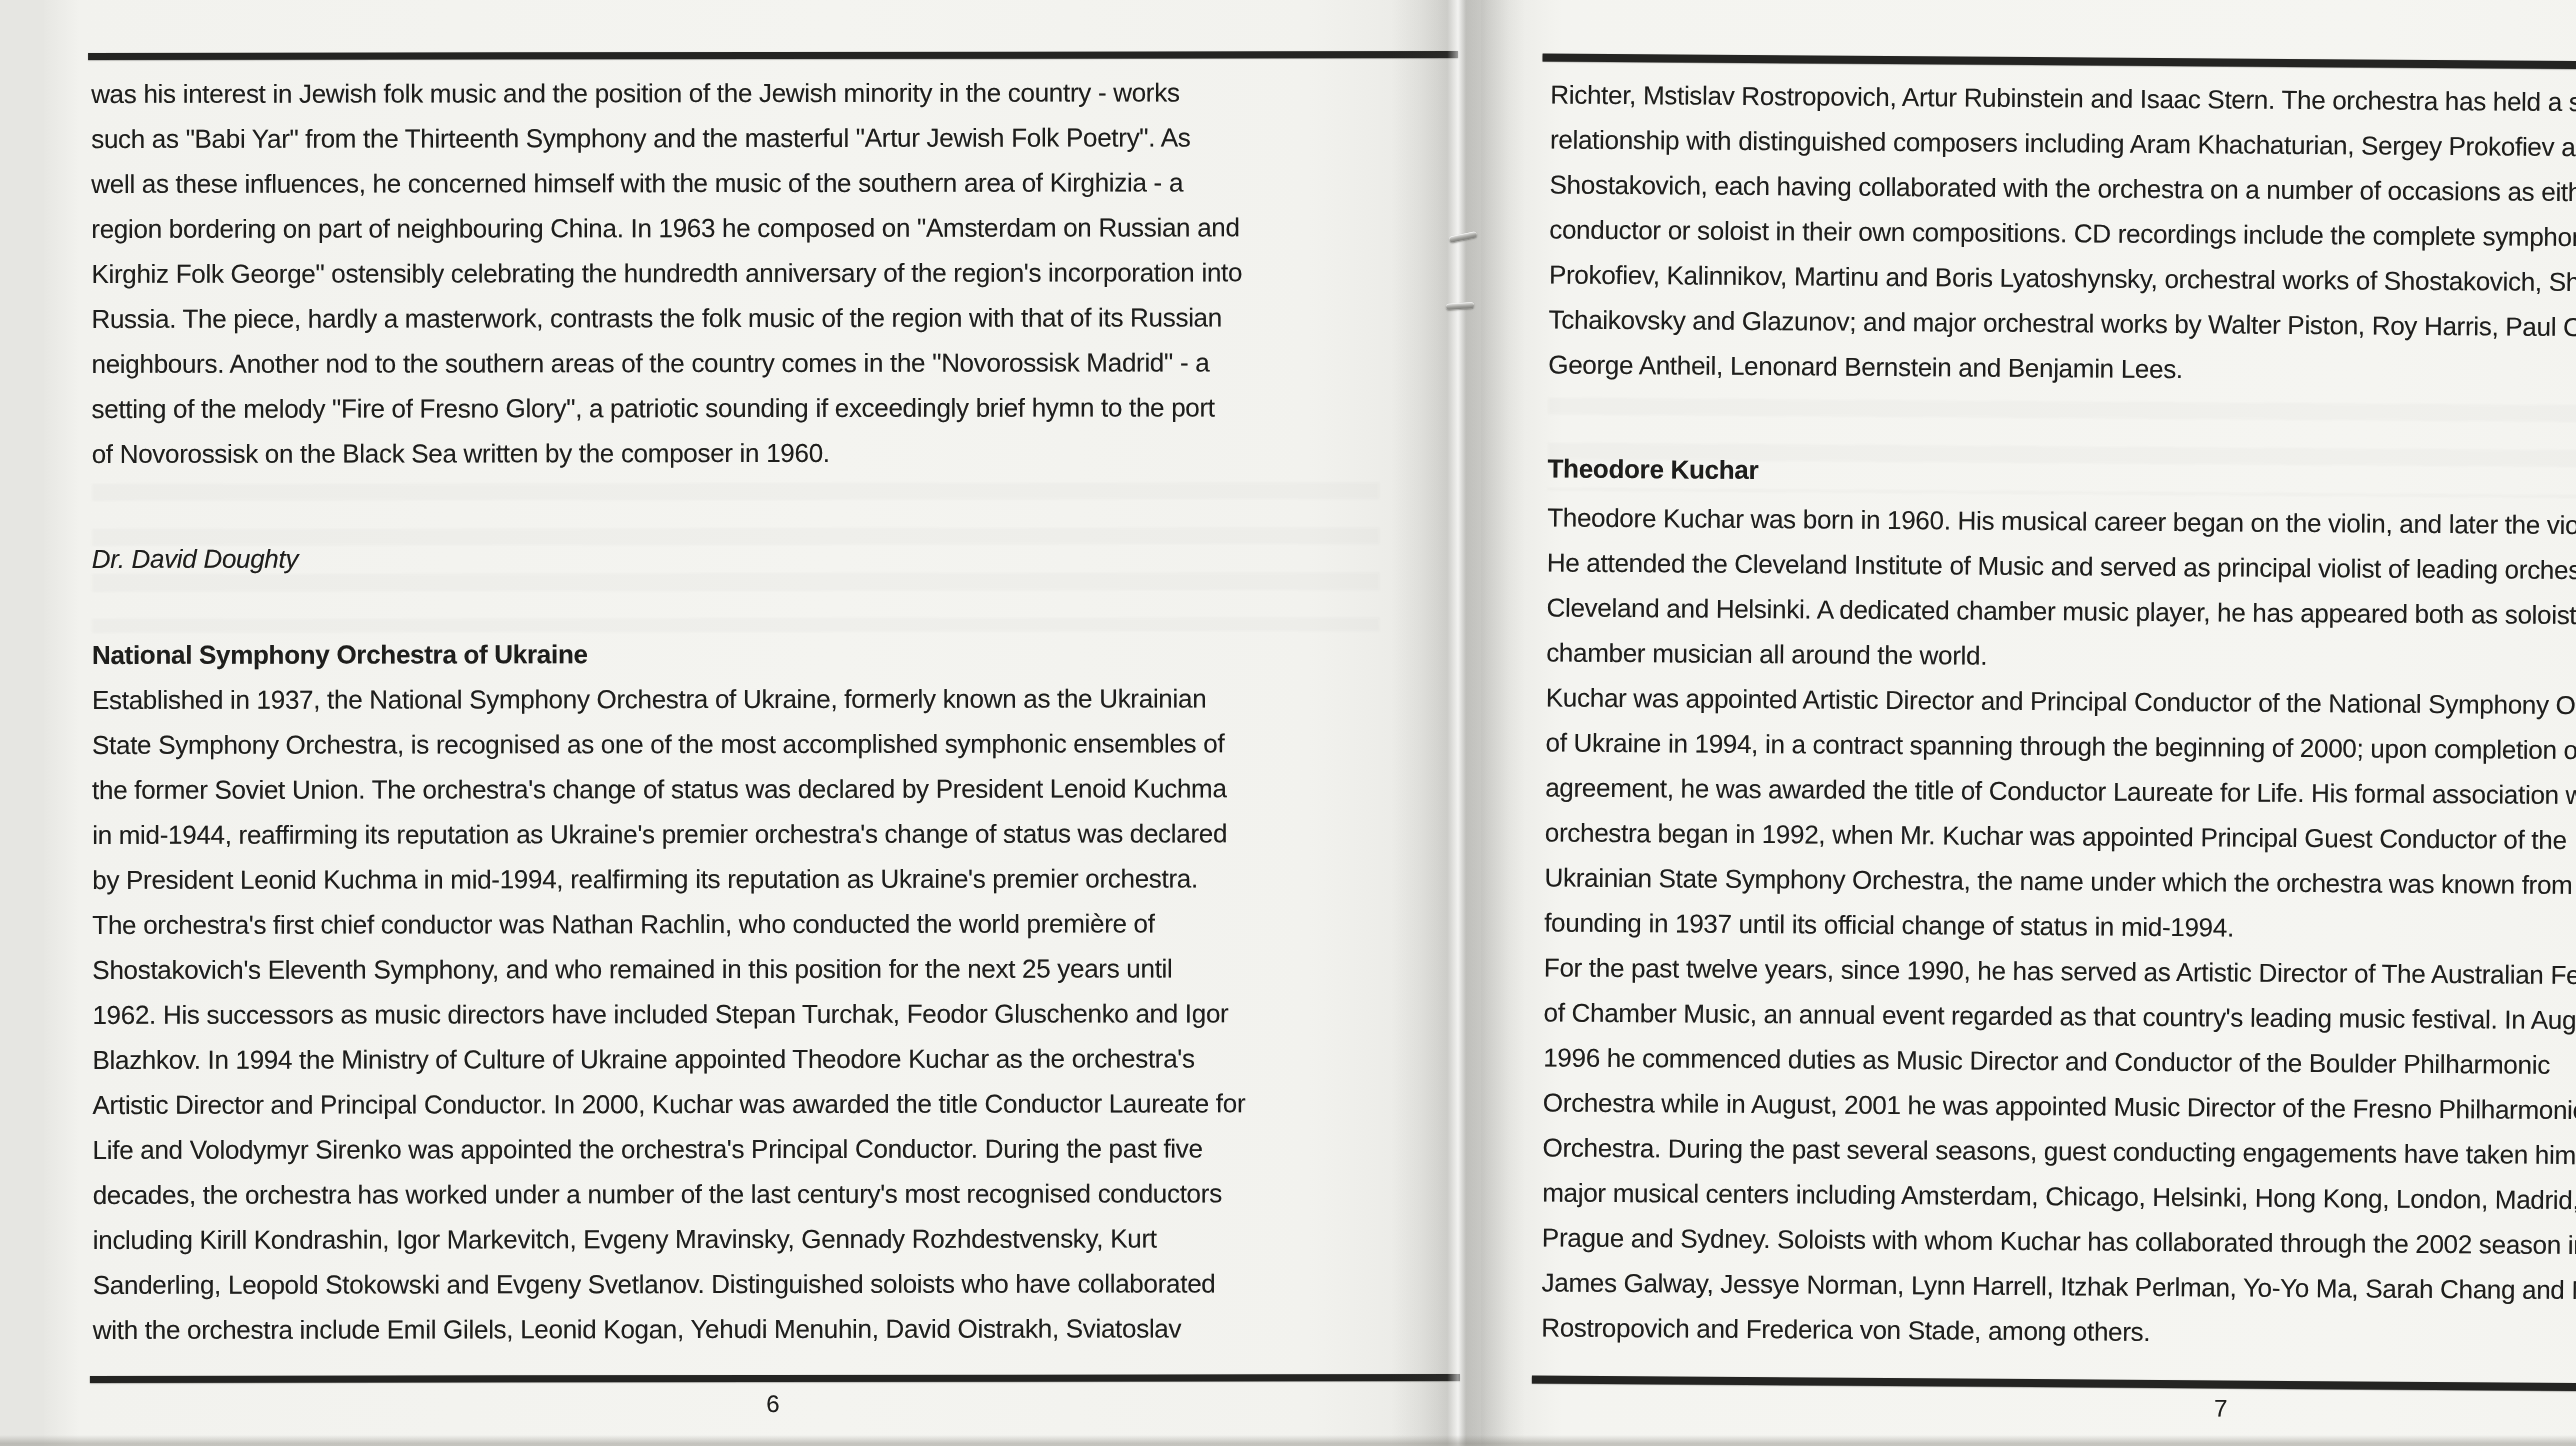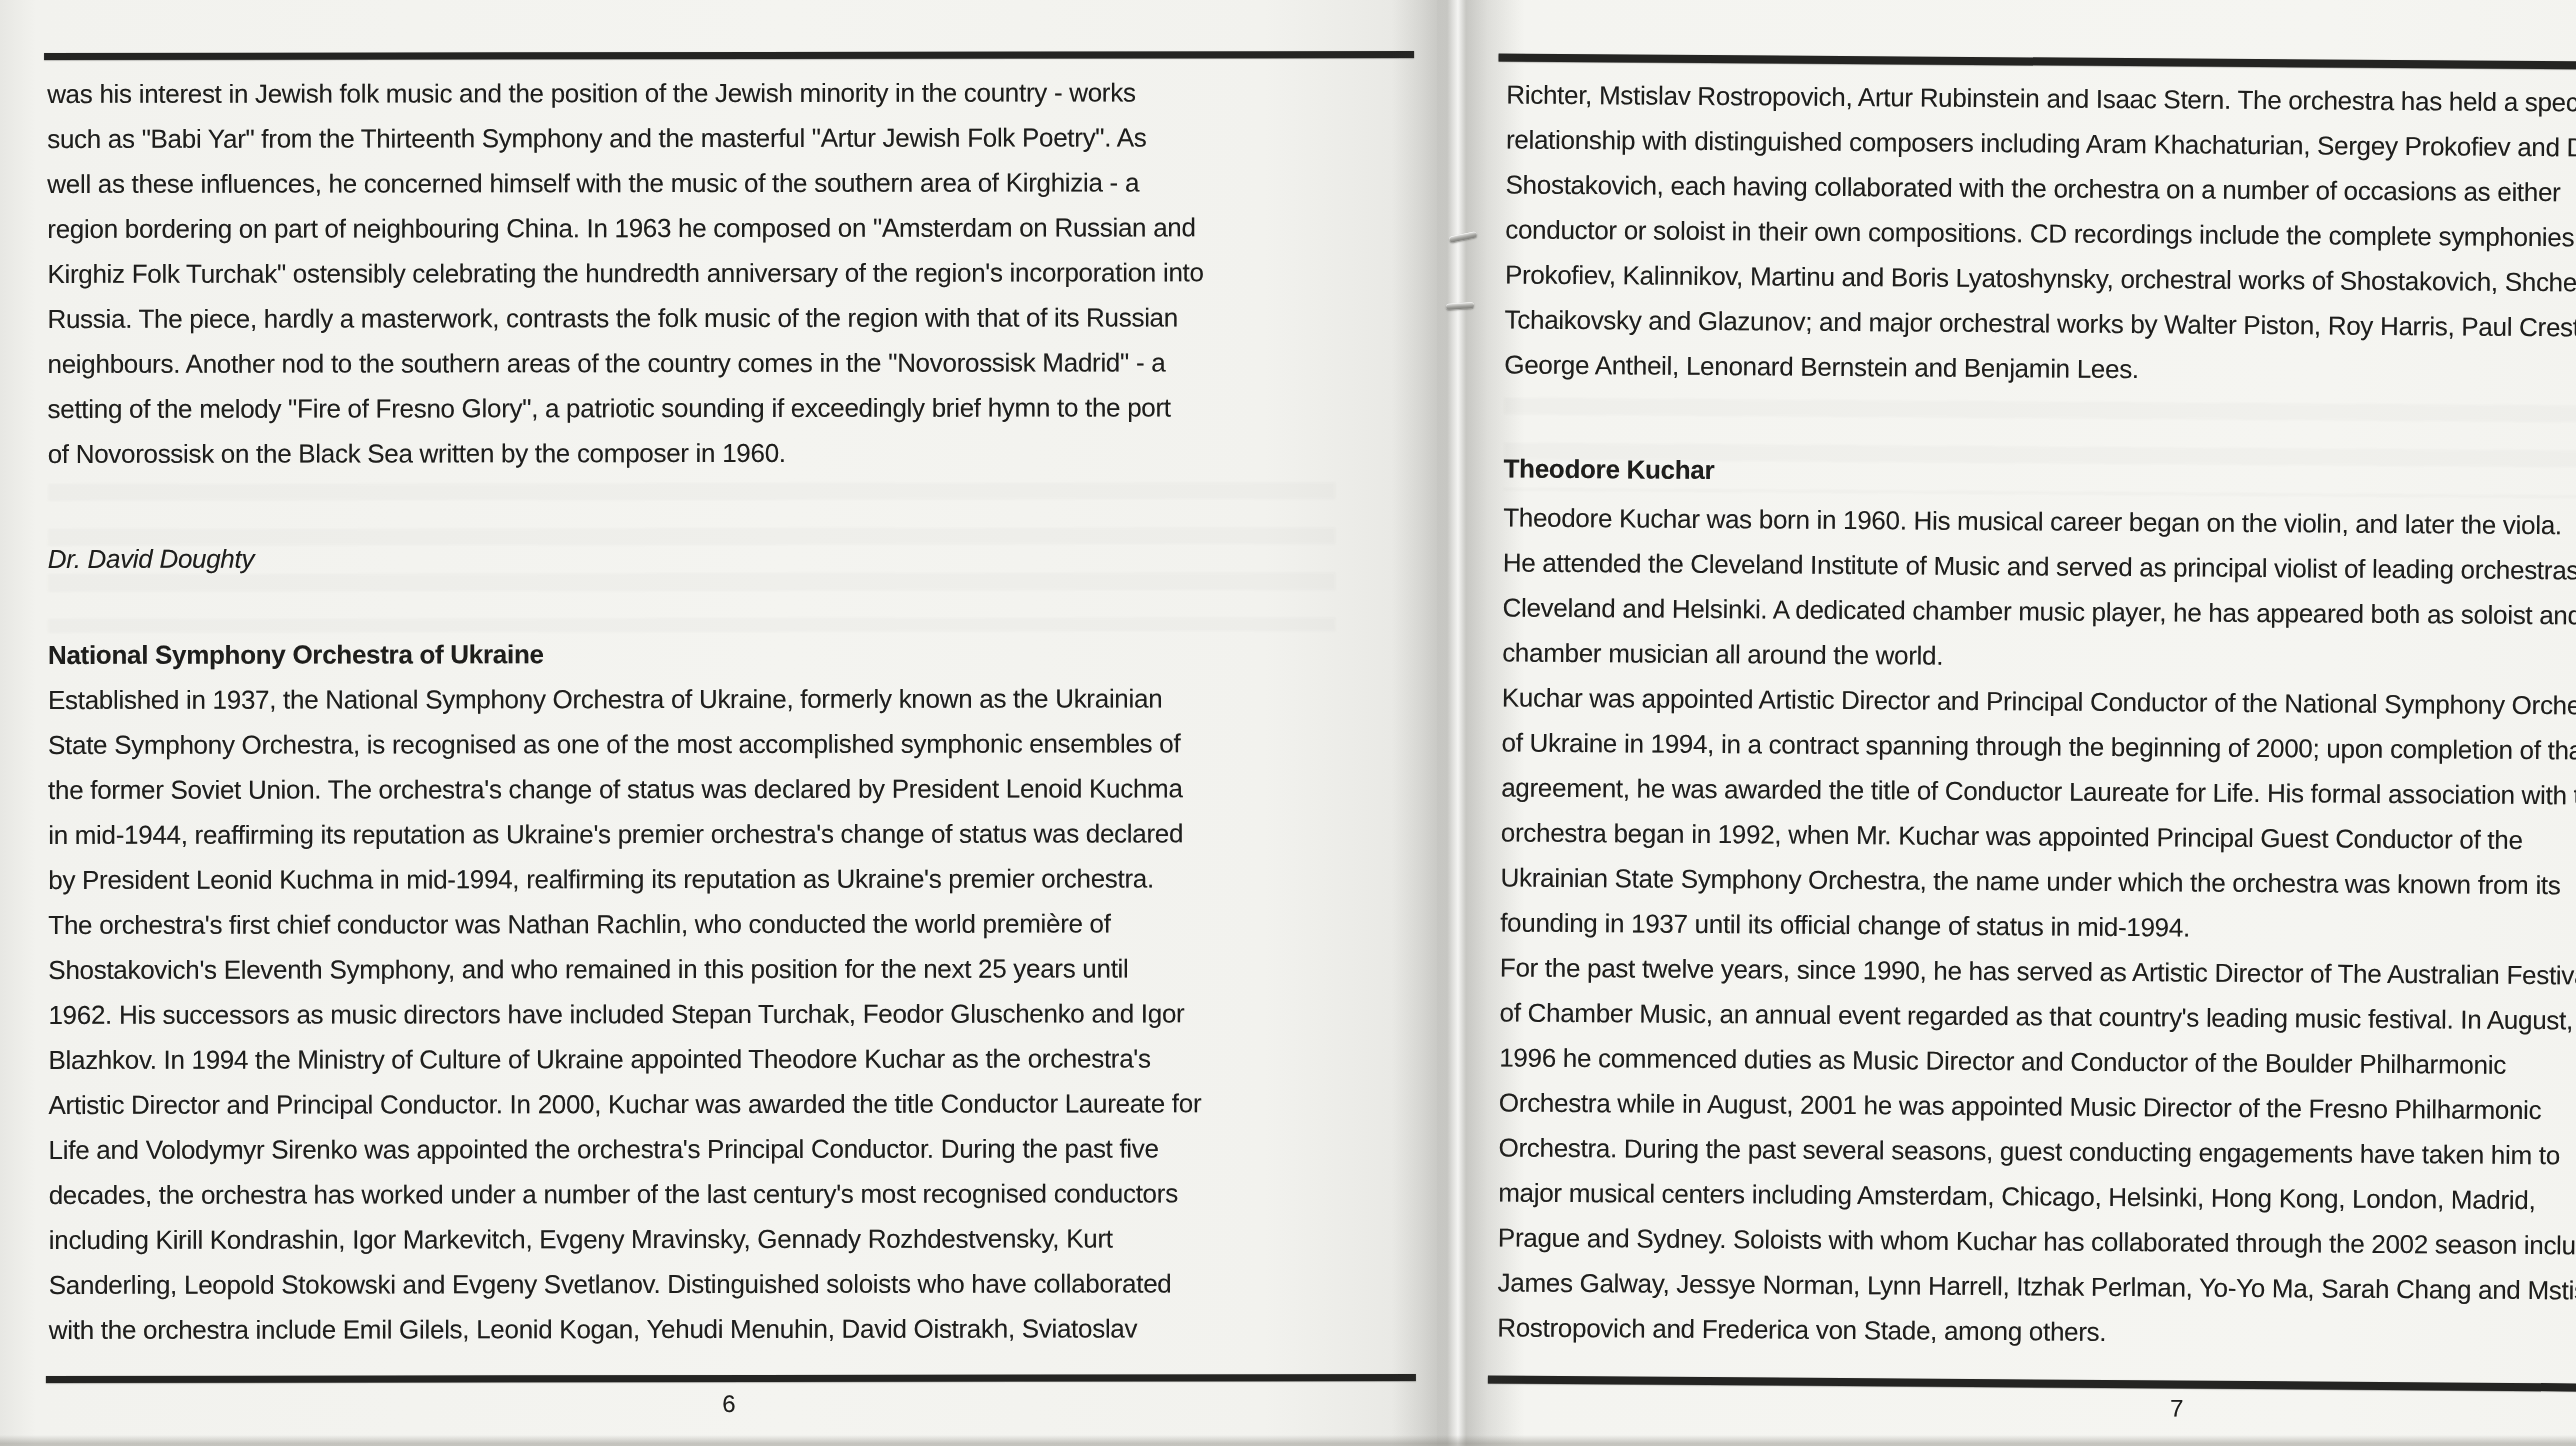--- a/index.html
+++ b/index.html
@@ -1,18 +1,18 @@
 <!DOCTYPE html>
 <html style="font-size:8.2px"><head>
 <meta charset="utf-8">
 <style>
   html,body{margin:0;padding:0;background:#e6e6e2;}
   .scan{position:relative;width:2926px;height:1447px;overflow:hidden;
         font-family:"Liberation Sans","DejaVu Sans",sans-serif;background:#ececе8;}
-  .page{position:absolute;top:0;height:1447px;}
+  .page{position:absolute;top:0;height:1447px;margin-left:44px;}
   .page-left{left:0;width:1437px;
      background:linear-gradient(90deg,#e7e7e3 0px,#f2f2ee 36px,#f4f4f0 55%,#f2f2ee 88%,#e9e9e5 97%,#ddddd9 100%);}
   .page-right{left:1437px;width:1489px;
      background:linear-gradient(90deg,#d9d9d5 0px,#ebebe7 28px,#f4f4f0 82px,#f5f5f1 60%,#f1f1ed 96%,#e3e2dc 100%);}
   .content{position:absolute;left:0;top:0;width:100%;height:100%;}
   .page-left .content{transform:rotate(-0.08deg);transform-origin:0 0;}
   .page-right .content{transform:rotate(0.42deg);transform-origin:0 0;}
   .rule{position:absolute;height:7.2px;background:#242422;box-shadow:0 0.5px 1px rgba(40,40,38,.5);}
   .textblock{position:absolute;color:#1e1e1c;font-size:26px;letter-spacing:-0.3px;
              text-shadow:0 0 0.5px rgba(30,30,28,.4);}
@@ -41,21 +41,21 @@
 
   <div class="page page-left">
     <div class="content">
       <div class="rule" style="left:44px;top:53px;width:1370px;"></div>
 
       <div class="textblock" style="left:47px;top:72px;width:1373px;">
           <div class="line">was his interest in Jewish folk music and the position of the Jewish minority in the country - works</div>
           <div class="line"><span>such as "</span><span class="it">Babi Yar</span><span>" from the Thirteenth Symphony and the masterful "</span><span class="it">Artur Jewish Folk Poetry</span><span>". As</span></div>
           <div class="line">well as these influences, he concerned himself with the music of the southern area of Kirghizia - a</div>
           <div class="line"><span>region bordering on part of neighbouring China. In 1963 he composed on "</span><span class="it">Amsterdam on Russian and</span></div>
-          <div class="line"><span class="it">Kirghiz Folk Turchak</span><span>" ostensibly celebrating the hundredth anniversary of the region's incorporation into</span></div>
+          <div class="line"><span class="it">Kirghiz Folk George</span><span>" ostensibly celebrating the hundredth anniversary of the region's incorporation into</span></div>
           <div class="line">Russia. The piece, hardly a masterwork, contrasts the folk music of the region with that of its Russian</div>
           <div class="line"><span>neighbours. Another nod to the southern areas of the country comes in the "</span><span class="it">Novorossisk Madrid</span><span>" - a</span></div>
           <div class="line"><span>setting of the melody "</span><span class="it">Fire of Fresno Glory</span><span>", a patriotic sounding if exceedingly brief hymn to the port</span></div>
           <div class="line">of Novorossisk on the Black Sea written by the composer in 1960.</div>
         </div>
 
       <div class="bleed" style="left:47px;top:484px;width:1288px;height:149px;"></div>
 
       <div class="textblock byline" style="left:47px;top:537px;width:1373px;">
         <div class="line">Dr. David Doughty</div>

